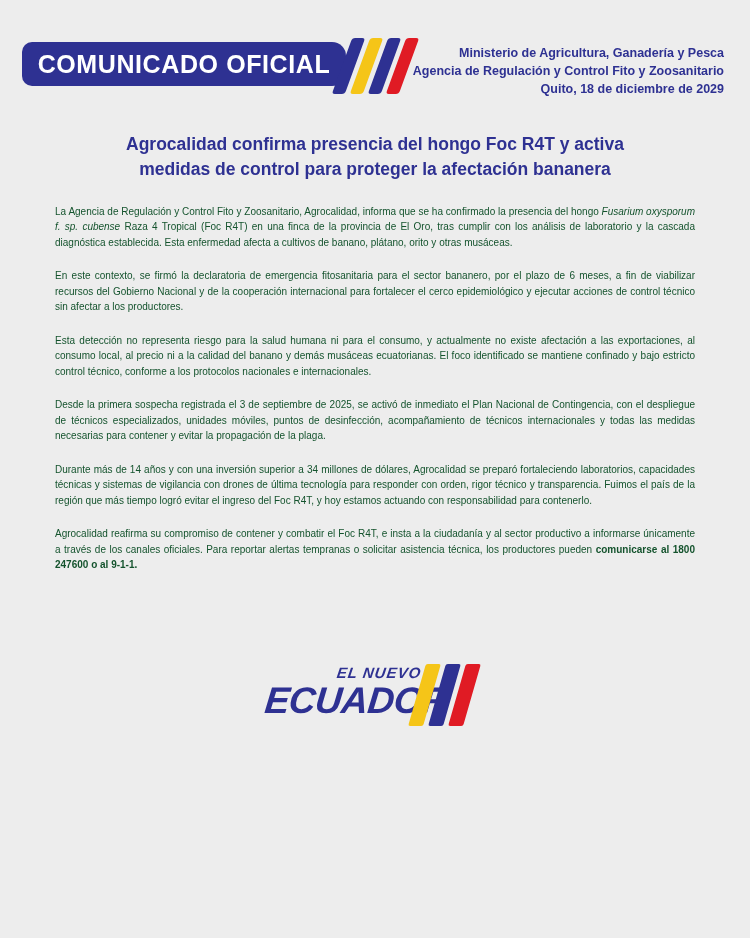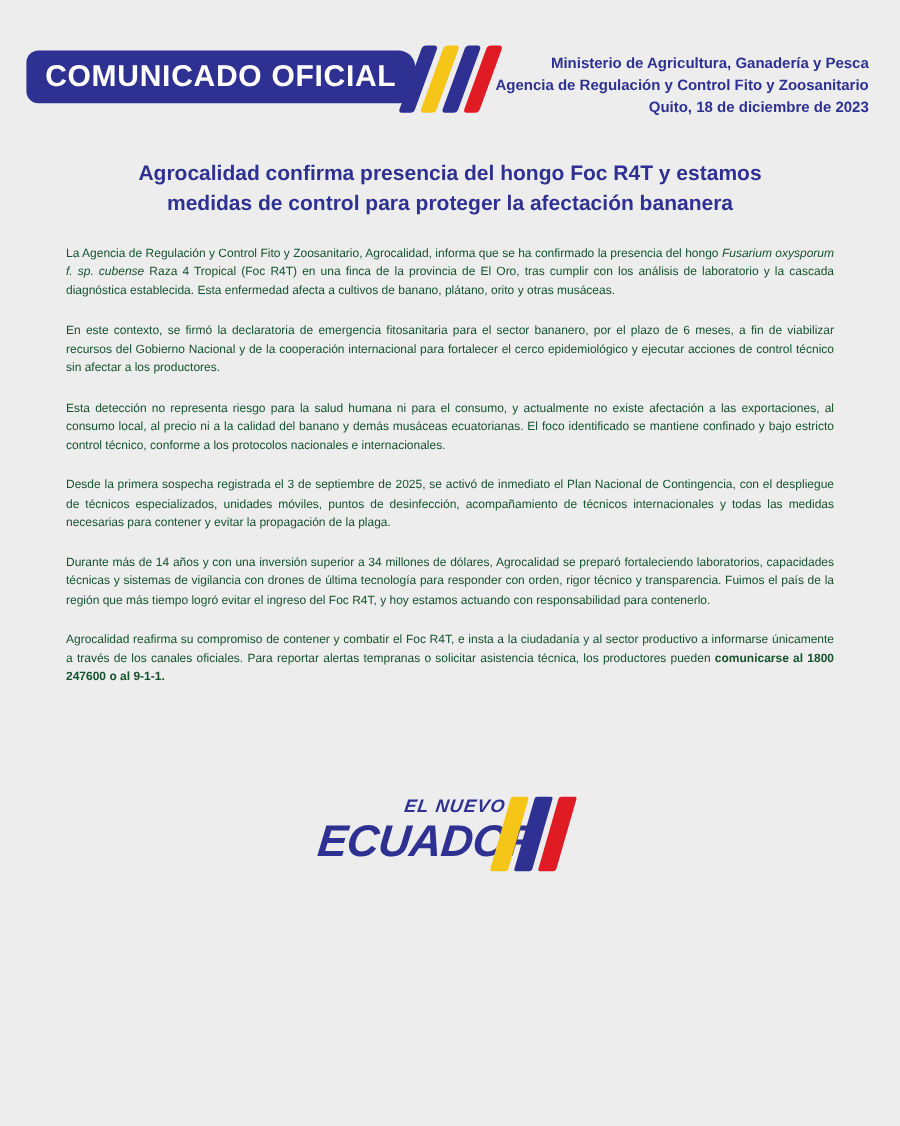--- a/index.html
+++ b/index.html
@@ -175,27 +175,27 @@
     <div class="flag-bars">
       <span class="bar b1"></span>
       <span class="bar b2"></span>
       <span class="bar b3"></span>
       <span class="bar b4"></span>
     </div>
 
     <div class="ministry-block">
       <div>Ministerio de Agricultura, Ganadería y Pesca</div>
       <div>Agencia de Regulación y Control Fito y Zoosanitario</div>
-      <div>Quito, 18 de diciembre de 2023</div>
+      <div>Quito, 18 de diciembre de 2029</div>
     </div>
 
   </div>
 
   <h1 class="headline">
-    <span>Agrocalidad confirma presencia del hongo Foc R4T y estamos</span><br>
+    <span>Agrocalidad confirma presencia del hongo Foc R4T y activa</span><br>
     <span>medidas de control para proteger la afectación bananera</span>
   </h1>
 
   <div class="body-copy">
 
     <p class="para"><span>La Agencia de Regulación y Control Fito y Zoosanitario, Agrocalidad, informa que se ha confirmado la presencia del hongo </span><em>Fusarium oxysporum f. sp. cubense</em><span> Raza 4 Tropical (Foc R4T) en una finca de la provincia de El Oro, tras cumplir con los análisis de laboratorio y la cascada diagnóstica establecida. Esta enfermedad afecta a cultivos de banano, plátano, orito y otras musáceas.</span></p>
 
     <p class="para">En este contexto, se firmó la declaratoria de emergencia fitosanitaria para el sector bananero, por el plazo de 6 meses, a fin de viabilizar recursos del Gobierno Nacional y de la cooperación internacional para fortalecer el cerco epidemiológico y ejecutar acciones de control técnico sin afectar a los productores.</p>
 
     <p class="para">Esta detección no representa riesgo para la salud humana ni para el consumo, y actualmente no existe afectación a las exportaciones, al consumo local, al precio ni a la calidad del banano y demás musáceas ecuatorianas. El foco identificado se mantiene confinado y bajo estricto control técnico, conforme a los protocolos nacionales e internacionales.</p>

